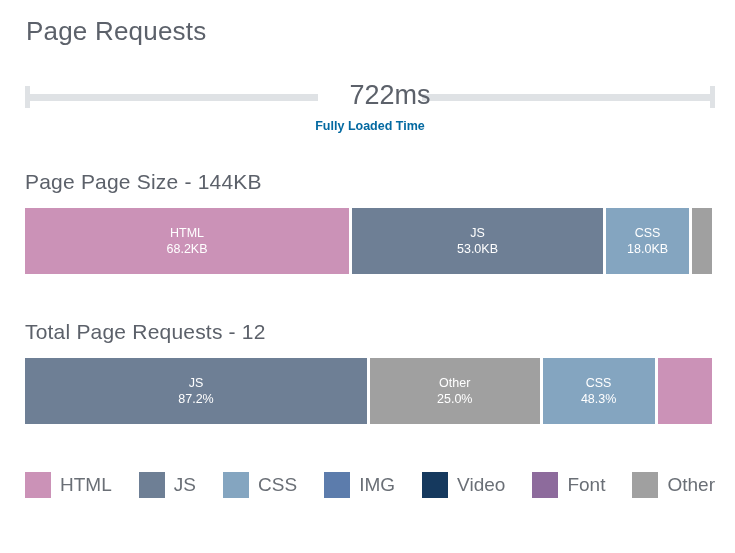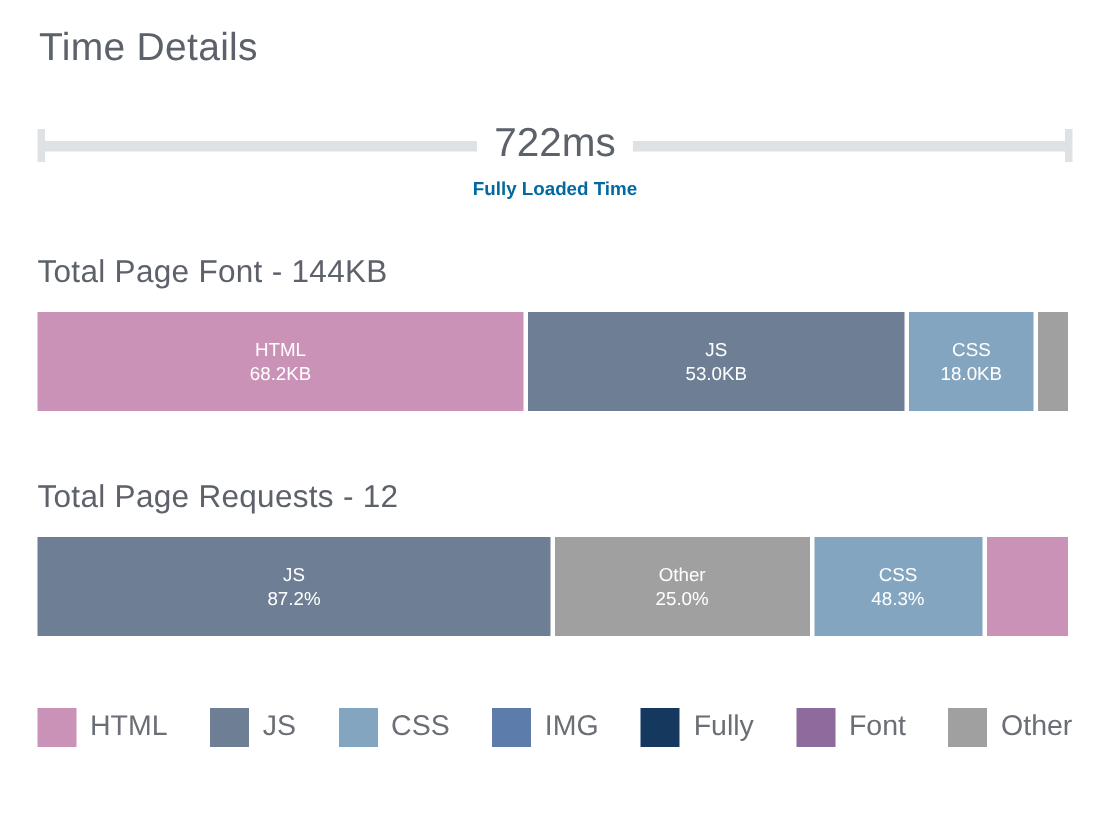--- a/index.html
+++ b/index.html
@@ -68,20 +68,21 @@
   .time-value {
     position: absolute;
     left: 0;
     top: -8px;
     width: 690px;
     text-align: center;
     font-size: 27px;
     color: #5c616a;
     letter-spacing: 0px;
     line-height: 34px;
+    padding-left: 20px;
   }
   .time-label {
     position: absolute;
     left: 0;
     top: 33px;
     width: 690px;
     text-align: center;
     font-size: 12.5px;
     font-weight: bold;
     color: #0369a1;
@@ -153,35 +154,35 @@
     color: #6a6f76;
     font-weight: 400;
     white-space: nowrap;
   }
 </style>
 </head>
 <body>
 
 <div class="page">
 
-  <div class="page-title">Time Details</div>
+  <div class="page-title">Page Requests</div>
 
   <div class="time-block">
     <div class="time-track">
       <div class="time-cap left"></div>
       <div class="time-line seg-left"></div>
       <div class="time-line seg-right"></div>
       <div class="time-cap right"></div>
     </div>
     <div class="time-value">722ms</div>
     <div class="time-label">Fully Loaded Time</div>
   </div>
 
   <div class="section size">
-    <div class="section-title">Total Page Font - 144KB</div>
+    <div class="section-title">Page Page Size - 144KB</div>
     <div class="stack-bar">
         <div class="stack-seg" style="left: 0px; width: 324.06px; background: rgb(203, 146, 183);">
           <span class="seg-name">HTML</span>
           <span class="seg-val">68.2KB</span>
         </div>
         <div class="stack-seg" style="left: 327.06px; width: 250.92px; background: rgb(110, 127, 149);">
           <span class="seg-name">JS</span>
           <span class="seg-val">53.0KB</span>
         </div>
         <div class="stack-seg" style="left: 580.98px; width: 83.25px; background: rgb(132, 165, 192);">
@@ -223,21 +224,21 @@
       <div class="legend-item">
         <span class="legend-swatch" style="background: rgb(132, 165, 192);"></span>
         <span class="legend-label">CSS</span>
       </div>
       <div class="legend-item">
         <span class="legend-swatch" style="background: rgb(92, 124, 172);"></span>
         <span class="legend-label">IMG</span>
       </div>
       <div class="legend-item">
         <span class="legend-swatch" style="background: rgb(21, 57, 94);"></span>
-        <span class="legend-label">Fully</span>
+        <span class="legend-label">Video</span>
       </div>
       <div class="legend-item">
         <span class="legend-swatch" style="background: rgb(141, 107, 156);"></span>
         <span class="legend-label">Font</span>
       </div>
       <div class="legend-item">
         <span class="legend-swatch" style="background: rgb(160, 160, 160);"></span>
         <span class="legend-label">Other</span>
       </div>
     </div>

